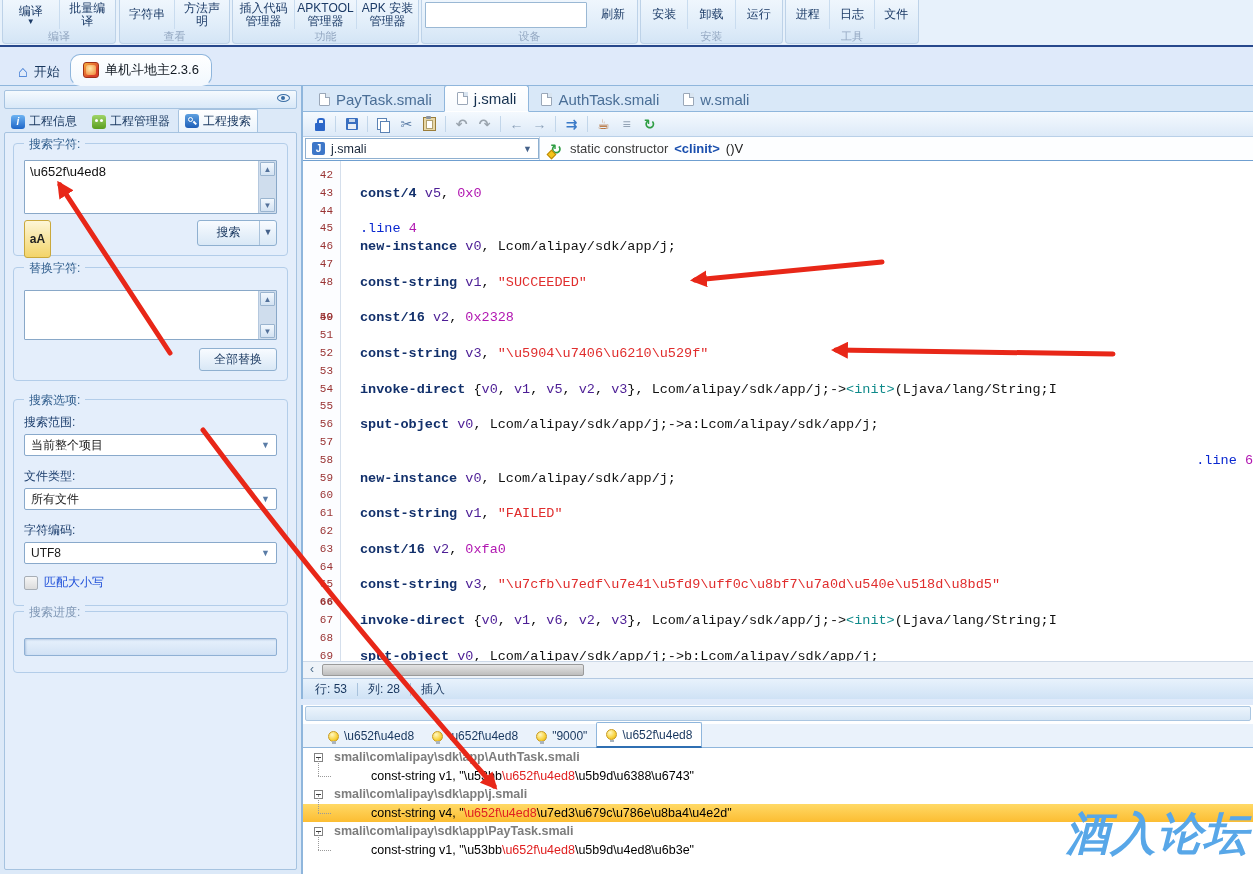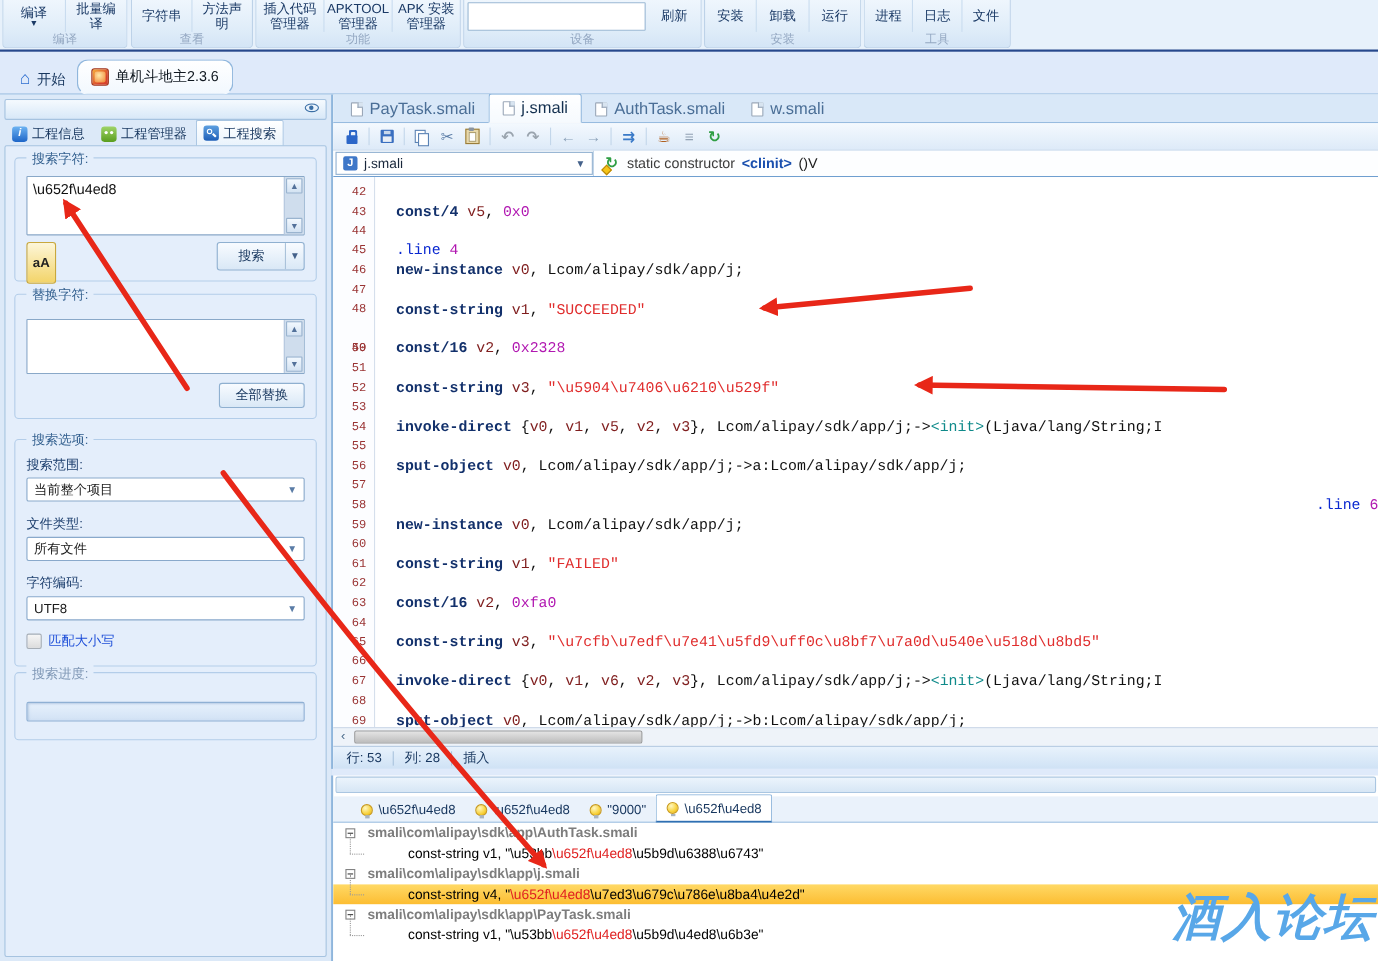--- a/index.html
+++ b/index.html
@@ -69,21 +69,21 @@
   .fcombo{width:234px;margin:1px 0 1px 2px;border:1px solid #8fb0d0;display:flex;align-items:center;gap:6px;padding:0 6px;font-size:12.5px;color:#18263a;background:#fff;box-sizing:border-box}
   .fcarr{margin-left:auto;font-size:9px;color:#44618a}
   .mcombo{flex:1;display:flex;align-items:center;gap:6px;padding:0 8px;font-size:13px;border-left:1px solid #c0d4e8}
   .mpre{color:#3c3c3c}.mname{font-weight:bold;color:#1a4fae}.msuf{color:#1c1c1c}
   .codewrap{position:absolute;top:75px;left:0;right:0;height:500px;background:#fff;overflow:hidden}
   .gut{position:absolute;left:0;top:0;bottom:0;width:38px;background:#fcfdff;border-right:1px solid #d5dfec;box-sizing:border-box}
   .grow{position:absolute;right:7px;font-size:11px;color:#993333;font-family:"Liberation Mono","DejaVu Sans Mono",monospace;line-height:17.8px}
   .codelines{position:absolute;left:39px;top:0;right:0;bottom:0}
   .cline{position:absolute;left:0;right:0;height:17.8px;line-height:17.8px;white-space:pre;padding-left:18px;
          font-family:"Liberation Mono","DejaVu Sans Mono",monospace;font-size:13.5px;color:#111}
-  .c-k{color:#12306b;font-weight:bold}.c-d{color:#0a28d0;font-weight:normal}.c-r{color:#7f1d1d}
+  .c-k{color:#12306b;font-weight:bold}.c-d{color:#0a28d0;font-weight:normal}.c-r{color:#4c1d95}
   .c-n{color:#b117b1}.c-s{color:#e02d2d}.c-i{color:#0f8a8a}.c-p{color:#111}
   .hscroll{position:absolute;left:0;right:0;top:575px;height:17px;background:#eef3f9;border-top:1px solid #cdd9e8;box-sizing:border-box}
   .harr{position:absolute;left:2px;top:1px;width:14px;height:14px;text-align:center;line-height:13px;color:#4a6a8a;font-size:12px}
   .hthumb{position:absolute;left:19px;top:2px;width:262px;height:12px;background:linear-gradient(#e4e4e4,#bdbdbd);border:1px solid #9a9a9a;border-radius:2px;box-sizing:border-box}
   .statusbar{position:absolute;left:0;right:0;top:592px;height:21px;background:linear-gradient(#e8f2fc,#cfe2f5);border-top:1px solid #b3c9e2;
              box-sizing:border-box;display:flex;align-items:center;padding-left:12px;font-size:12px;color:#17365e}
   .ssep{width:1px;height:13px;background:#a8c2dc;margin:0 10px}
   .bgap{position:absolute;left:-2px;right:0;top:613px;height:6px;background:#dfeafa}
   .bhead{position:absolute;left:2px;right:2px;top:620px;height:15px;background:linear-gradient(#ecf4fc,#d6e6f5);border:1px solid #aac6e1;border-radius:2px;box-sizing:border-box}
   .btabs{position:absolute;left:0;right:0;top:638px;height:24px;background:#eaf2fb;border-bottom:1px solid #8fb6dc;box-sizing:border-box;display:flex;align-items:flex-end;padding-left:16px}
@@ -385,21 +385,21 @@
           <div class="grow" style="top: 255.2px;">56</div>
           <div class="grow" style="top: 273px;">57</div>
           <div class="grow" style="top: 290.8px;">58</div>
           <div class="grow" style="top: 308.6px;">59</div>
           <div class="grow" style="top: 326.4px;">60</div>
           <div class="grow" style="top: 344.2px;">61</div>
           <div class="grow" style="top: 362px;">62</div>
           <div class="grow" style="top: 379.8px;">63</div>
           <div class="grow" style="top: 397.6px;">64</div>
           <div class="grow" style="top: 415.4px;">65</div>
-          <div class="grow" style="top: 433.2px;">66</div>
+          <div class="grow" style="top: 433.2px; font-weight: bold;">66</div>
           <div class="grow" style="top: 451px;">67</div>
           <div class="grow" style="top: 468.8px;">68</div>
           <div class="grow" style="top: 486.6px;">69</div>
         </div>
       <div class="codelines" id="codelines">
           <div class="cline" style="top: 6px;"></div>
           <div class="cline" style="top: 23.8px;"><span class="c-k">const/4</span><span class="c-p"> </span><span class="c-r">v5</span><span class="c-p">, </span><span class="c-n">0x0</span></div>
           <div class="cline" style="top: 41.6px;"></div>
           <div class="cline" style="top: 59.4px;"><span class="c-d">.line</span><span class="c-p"> </span><span class="c-n">4</span></div>
           <div class="cline" style="top: 77.2px;"><span class="c-k">new-instance</span><span class="c-p"> </span><span class="c-r">v0</span><span class="c-p">, Lcom/alipay/sdk/app/j;</span></div>

